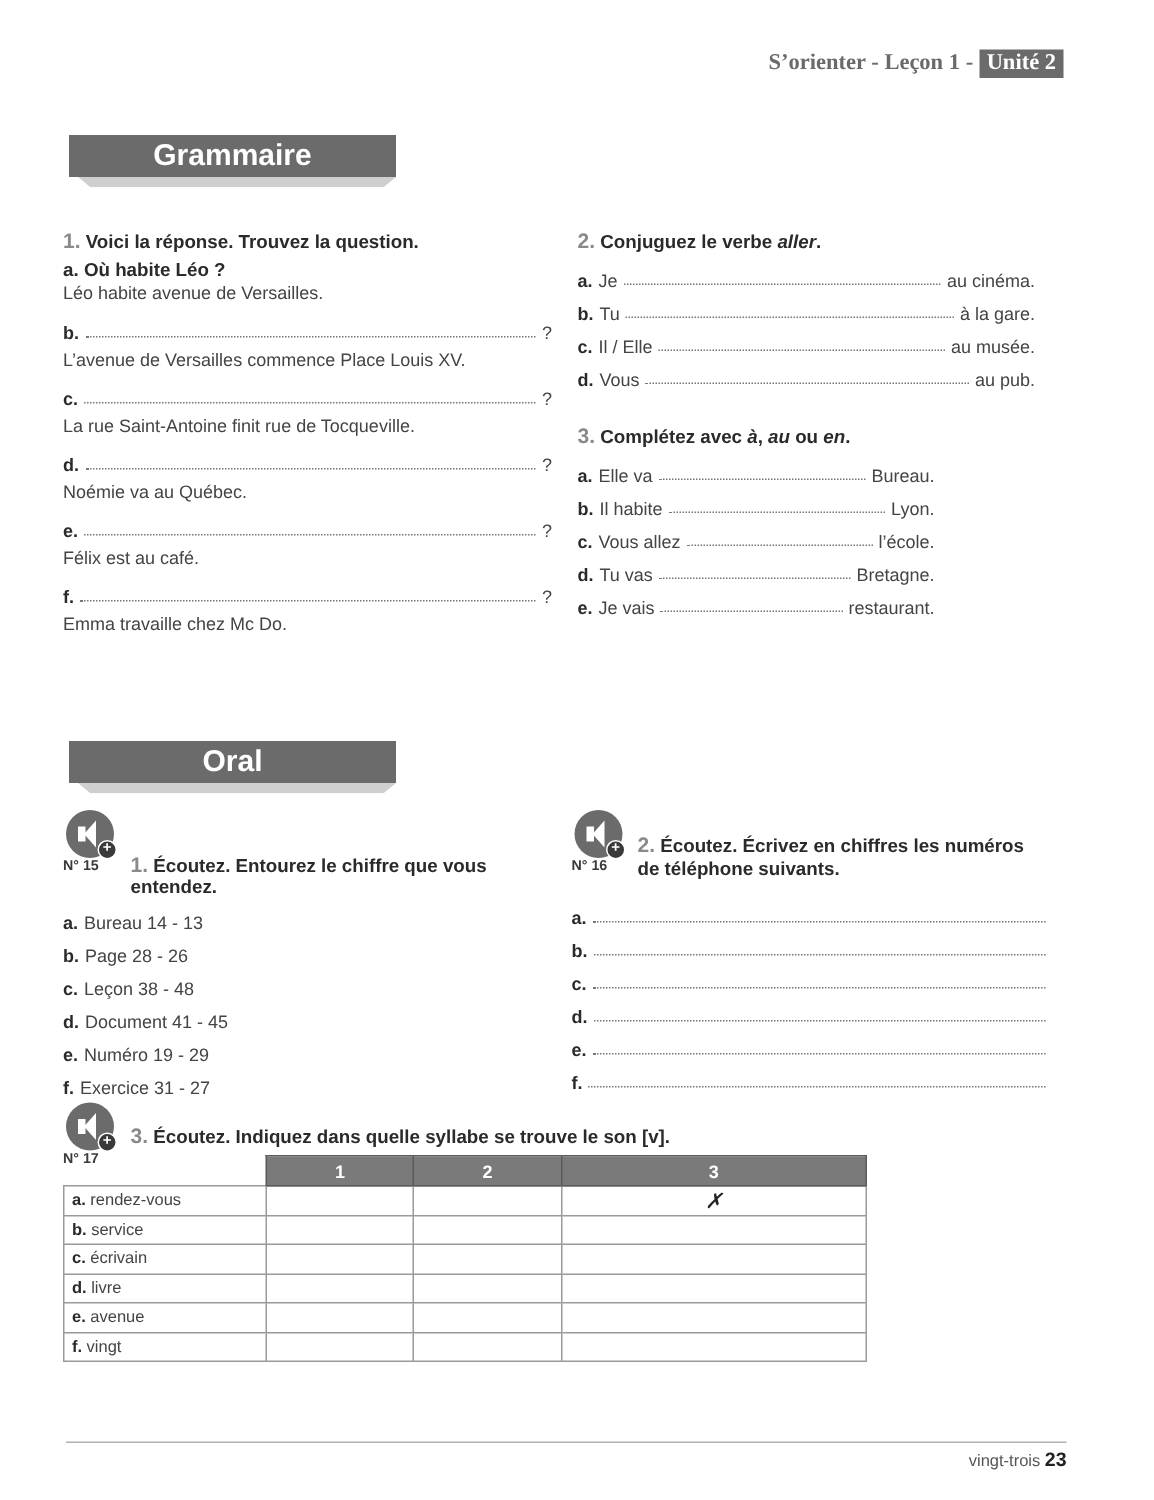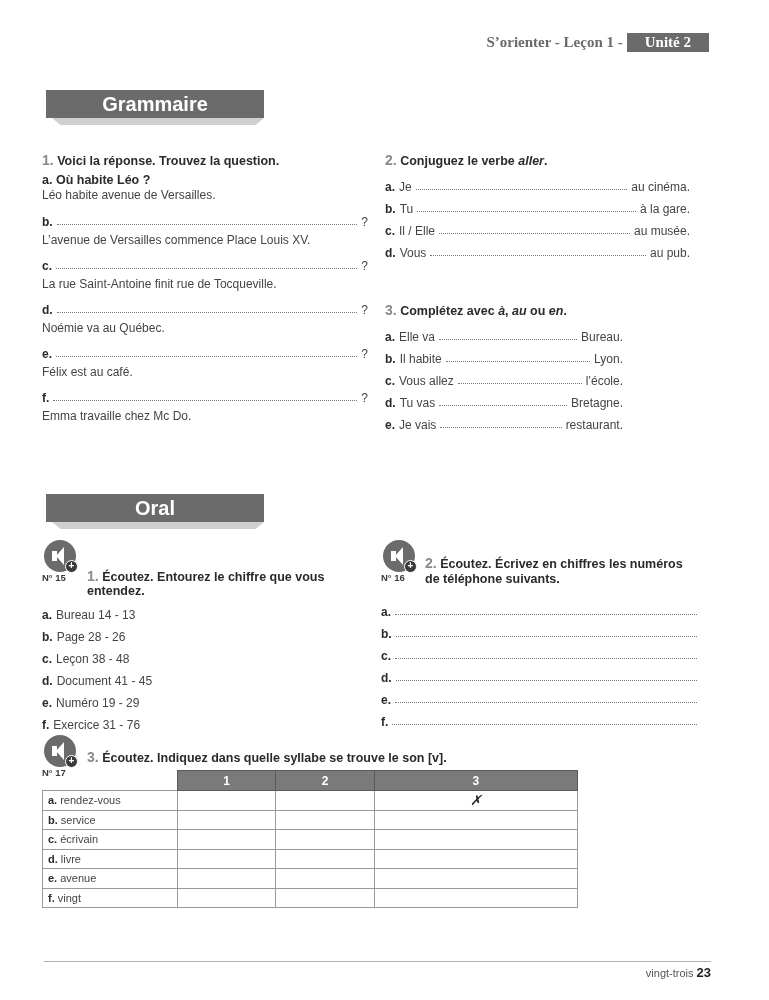--- a/index.html
+++ b/index.html
@@ -1,40 +1,40 @@
 <!DOCTYPE html>
 <html><head>
 <meta charset="utf-8">
 <style>
   * { box-sizing: border-box; margin: 0; padding: 0; }
   html, body { width: 769px; height: 1000px; background: #ffffff; overflow: hidden; }
   body { font-family: "Liberation Sans", sans-serif; color: #3a3a3a; position: relative; }
 
   .header { position: absolute; top: 33px; right: 60px; font-size: 15px; font-weight: bold; color: #6a6a6a; display: flex; align-items: center; font-family: Liberation Serif, serif; }
-  .header .unit { background: #6b6b6b; color: #fff; padding: 1px 18px; margin-left: 4px; }
+  .header .unit { background: #6b6b6b; color: #fff; padding: 1px 5px; margin-left: 4px; }
 
   .banner { position: absolute; left: 46px; width: 218px; height: 28px; background: #6b6b6b; color: #fff;
             font-weight: bold; font-size: 20px; text-align: center; line-height: 28px; }
   .banner::after { content: ""; position: absolute; left: 6px; right: 0; bottom: -7px; height: 7px; background: #cfcfcf;
             clip-path: polygon(0 0, 100% 0, 96% 100%, 4% 100%); }
 
   .ex-title { font-size: 12.5px; font-weight: bold; color: #2a2a2a; }
   .ex-num { color: #8a8a8a; font-size: 14px; font-weight: bold; }
   .bold { font-weight: bold; color: #2a2a2a; }
 
   .line { display: flex; align-items: flex-end; font-size: 12px; color: #444; height: 22px; }
   .dots { flex: 1; border-bottom: 1px dotted #777; margin: 0 4px 4px 4px; height: 1px; }
 
   
   .g1 { position: absolute; left: 42px; top: 152px; width: 326px; }
   .g1 .ex-title { margin-bottom: 5px; }
   .g1 .sentence { font-size: 12px; color: #444; height: 22px; line-height: 22px; }
 
   .g2 { position: absolute; left: 385px; top: 152px; width: 305px; }
-  .g3 { position: absolute; left: 385px; top: 282px; width: 238px; margin-top: 20px; }
+  .g3 { position: absolute; left: 385px; top: 282px; width: 238px; }
 
   
   .speaker { position: absolute; width: 36px; }
   .speaker .circle { width: 32px; height: 32px; border-radius: 50%; background: #6b6b6b; position: relative; margin-left: 2px; }
   .speaker .circle .sp-box { position: absolute; left: 8px; top: 11px; width: 5px; height: 10px; background: #fff; }
   .speaker .circle .sp-cone { position: absolute; left: 12px; top: 7px; width: 0; height: 0; border-top: 9px solid transparent; border-bottom: 9px solid transparent; border-right: 8px solid #fff; }
   .speaker .circle .plus { position: absolute; right: -2px; bottom: -1px; width: 13px; height: 13px; border-radius: 50%; background: #3a3a3a; border: 1.5px solid #fff; color: #fff; font-size: 10px; line-height: 10px; text-align: center; font-weight: bold; }
   .speaker .num { font-size: 9.5px; font-weight: bold; color: #3a3a3a; margin-top: 0; }
 
   .o1 { position: absolute; left: 42px; top: 540px; width: 330px; }
@@ -198,21 +198,21 @@
   <div class="ex-title" style="margin-left:45px;margin-top:28px;">
     <span class="ex-num">1.</span>
     <span>Écoutez. Entourez le chiffre que vous entendez.</span>
   </div>
   <div class="list" id="o1-items" style="margin-top:6px;">
       <div><span class="bold" style="margin-right:4px;">a.</span><span>Bureau 14 - 13</span></div>
       <div><span class="bold" style="margin-right:4px;">b.</span><span>Page 28 - 26</span></div>
       <div><span class="bold" style="margin-right:4px;">c.</span><span>Leçon 38 - 48</span></div>
       <div><span class="bold" style="margin-right:4px;">d.</span><span>Document 41 - 45</span></div>
       <div><span class="bold" style="margin-right:4px;">e.</span><span>Numéro 19 - 29</span></div>
-      <div><span class="bold" style="margin-right:4px;">f.</span><span>Exercice 31 - 76</span></div>
+      <div><span class="bold" style="margin-right:4px;">f.</span><span>Exercice 31 - 27</span></div>
     </div>
 </div>
 
 <div class="speaker" style="left:381px;top:540px;">
   <div class="circle">
     <div class="sp-box"></div>
       <div class="sp-cone"></div>
       <div class="plus">+</div>
   </div>
   <div class="num">N° 16</div>

